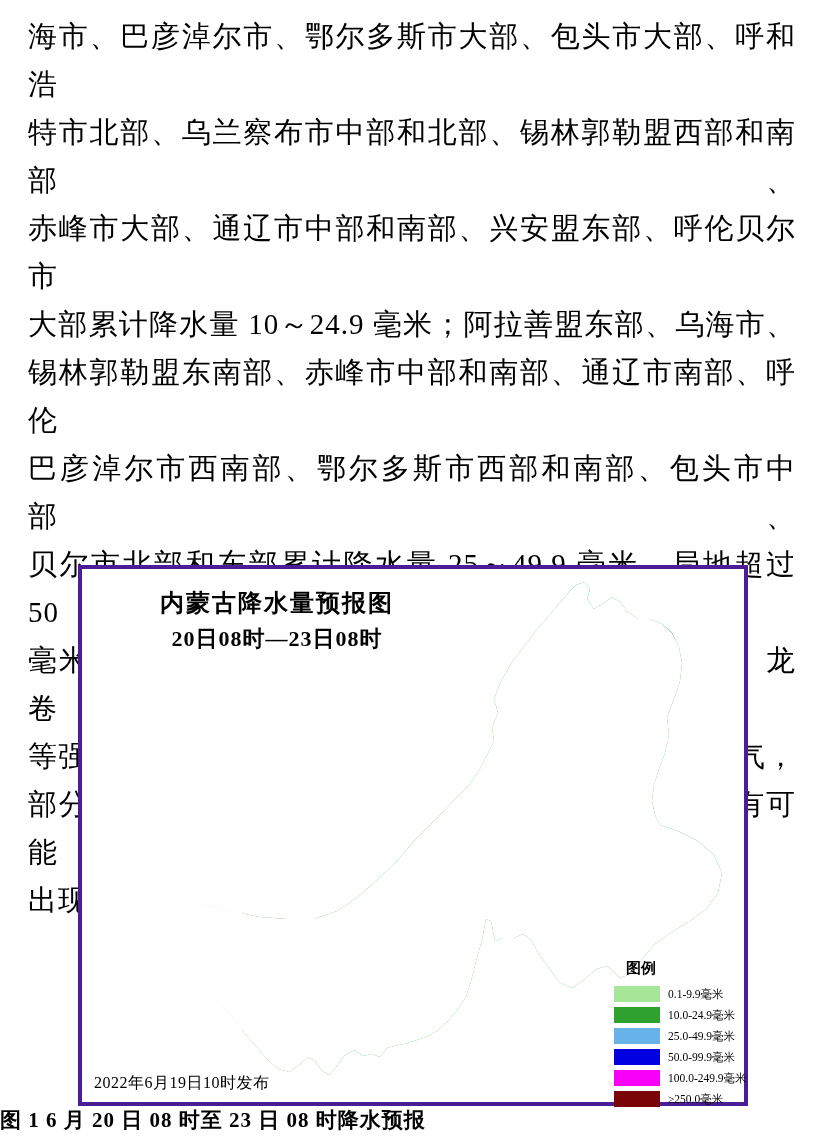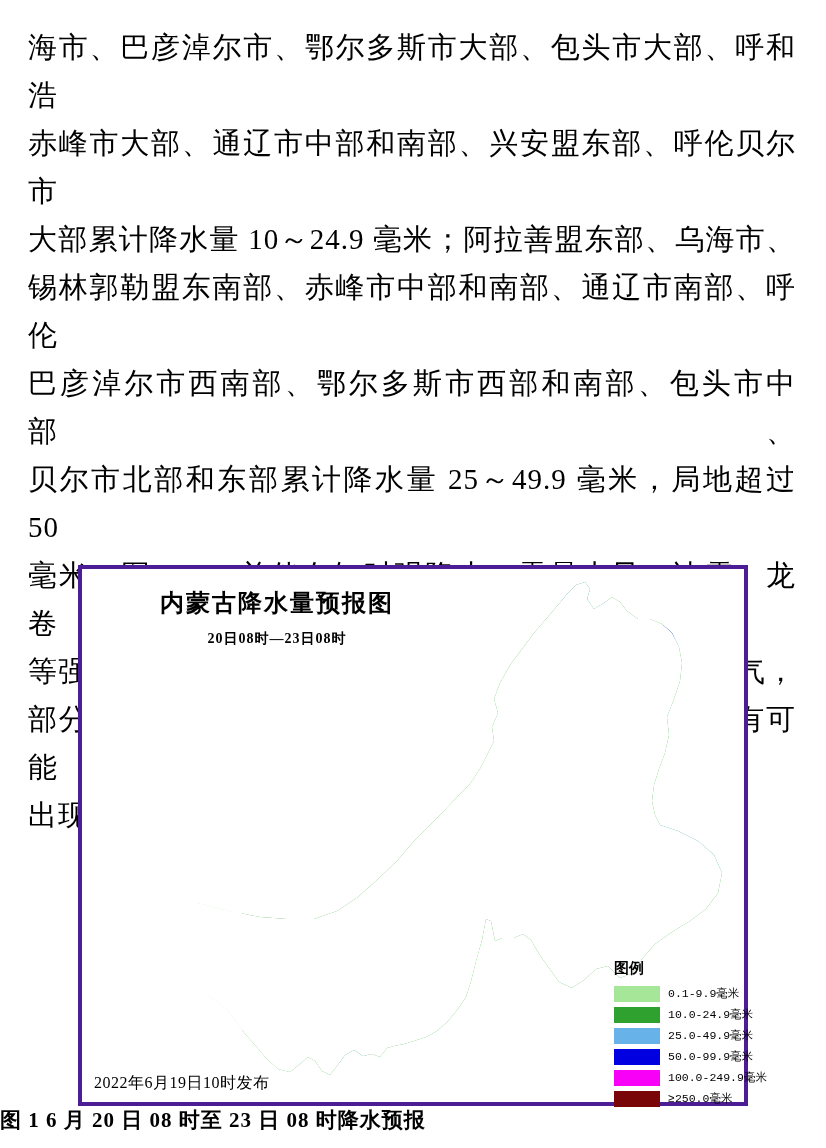--- a/index.html
+++ b/index.html
@@ -7,21 +7,20 @@
     width:826px;height:1148px;background:#ffffff;
     font-family:"Liberation Serif","DejaVu Serif",serif;
     position:relative;overflow:hidden;
   }
   .page{position:absolute;inset:0;background:#ffffff;}
 
   
   .text-block{
     position:absolute;top:12px;left:28px;right:30px;
     color:#000;
-    margin-top:11px;
   }
   .text-line{
     font-size:29px;line-height:48px;
     text-align:justify;text-align-last:justify;
     letter-spacing:1px;
     white-space:normal;
   }
   .text-line.last{text-align-last:left;}
 
   
@@ -31,49 +30,50 @@
     border:4px solid #4c1d95;background:#ffffff;
     box-sizing:content-box;
   }
   .map-svg{position:absolute;left:0;top:0;width:662px;height:533px;}
 
   .map-head{
     position:absolute;left:60px;top:18px;width:270px;
     text-align:center;color:#000;
   }
   .map-title{font-size:24px;font-weight:bold;letter-spacing:2px;}
-  .map-period{font-size:14px;font-weight:bold;margin-top:11px;letter-spacing:1px;}
+  .map-period{font-size:22px;font-weight:bold;margin-top:5px;letter-spacing:1px;}
   .map-agency{font-size:20px;font-weight:bold;margin-top:9px;letter-spacing:2px;}
 
   .issued{
     position:absolute;left:12px;bottom:8px;
     font-size:16px;color:#000;letter-spacing:0.5px;
   }
 
   .legend{
     position:absolute;left:532px;top:390px;width:126px;
   }
-  .legend-title{font-size:15px;font-weight:bold;color:#000;margin-bottom:8px;}
-  .legend-row{display:flex;align-items:flex-start;margin-bottom:5px;height:16px;font-family:Liberation Mono, monospace;}
+  .legend-title{font-size:15px;font-weight:bold;color:#000;margin-bottom:8px;margin-left:12px;}
+  .legend-row{display:flex;align-items:flex-end;margin-bottom:5px;height:16px;}
   .legend-swatch{width:46px;height:16px;flex:0 0 46px;}
   .legend-label{font-size:11.5px;color:#000;margin-left:8px;white-space:nowrap;}
 
   .caption{
     position:absolute;left:0;right:0;top:1106px;
     font-size:21px;font-weight:bold;color:#000;
     letter-spacing:1px;
   }
 </style>
 </head>
 <body>
 
 <div class="page">
 
   <div class="text-block" id="body-lines">
       <div class="text-line">海市、巴彦淖尔市、鄂尔多斯市大部、包头市大部、呼和浩</div>
+      <div class="text-line">特市北部、乌兰察布市中部和北部、锡林郭勒盟西部和南部、</div>
       <div class="text-line">赤峰市大部、通辽市中部和南部、兴安盟东部、呼伦贝尔市</div>
       <div class="text-line">大部累计降水量 10～24.9 毫米；阿拉善盟东部、乌海市、</div>
       <div class="text-line">锡林郭勒盟东南部、赤峰市中部和南部、通辽市南部、呼伦</div>
       <div class="text-line">巴彦淖尔市西南部、鄂尔多斯市西部和南部、包头市中部、</div>
       <div class="text-line">贝尔市北部和东部累计降水量 25～49.9 毫米，局地超过 50</div>
       <div class="text-line">毫米（图 1），并伴有短时强降水、雷暴大风、冰雹、龙卷</div>
       <div class="text-line">等强对流天气，特别是 20 日东部地区有明显强对流天气，</div>
       <div class="text-line">部分地区短时强降水、雷暴大风、冰雹比较强，局地有可能</div>
       <div class="text-line last">出现龙卷天气（图 2）。</div>
     </div>

